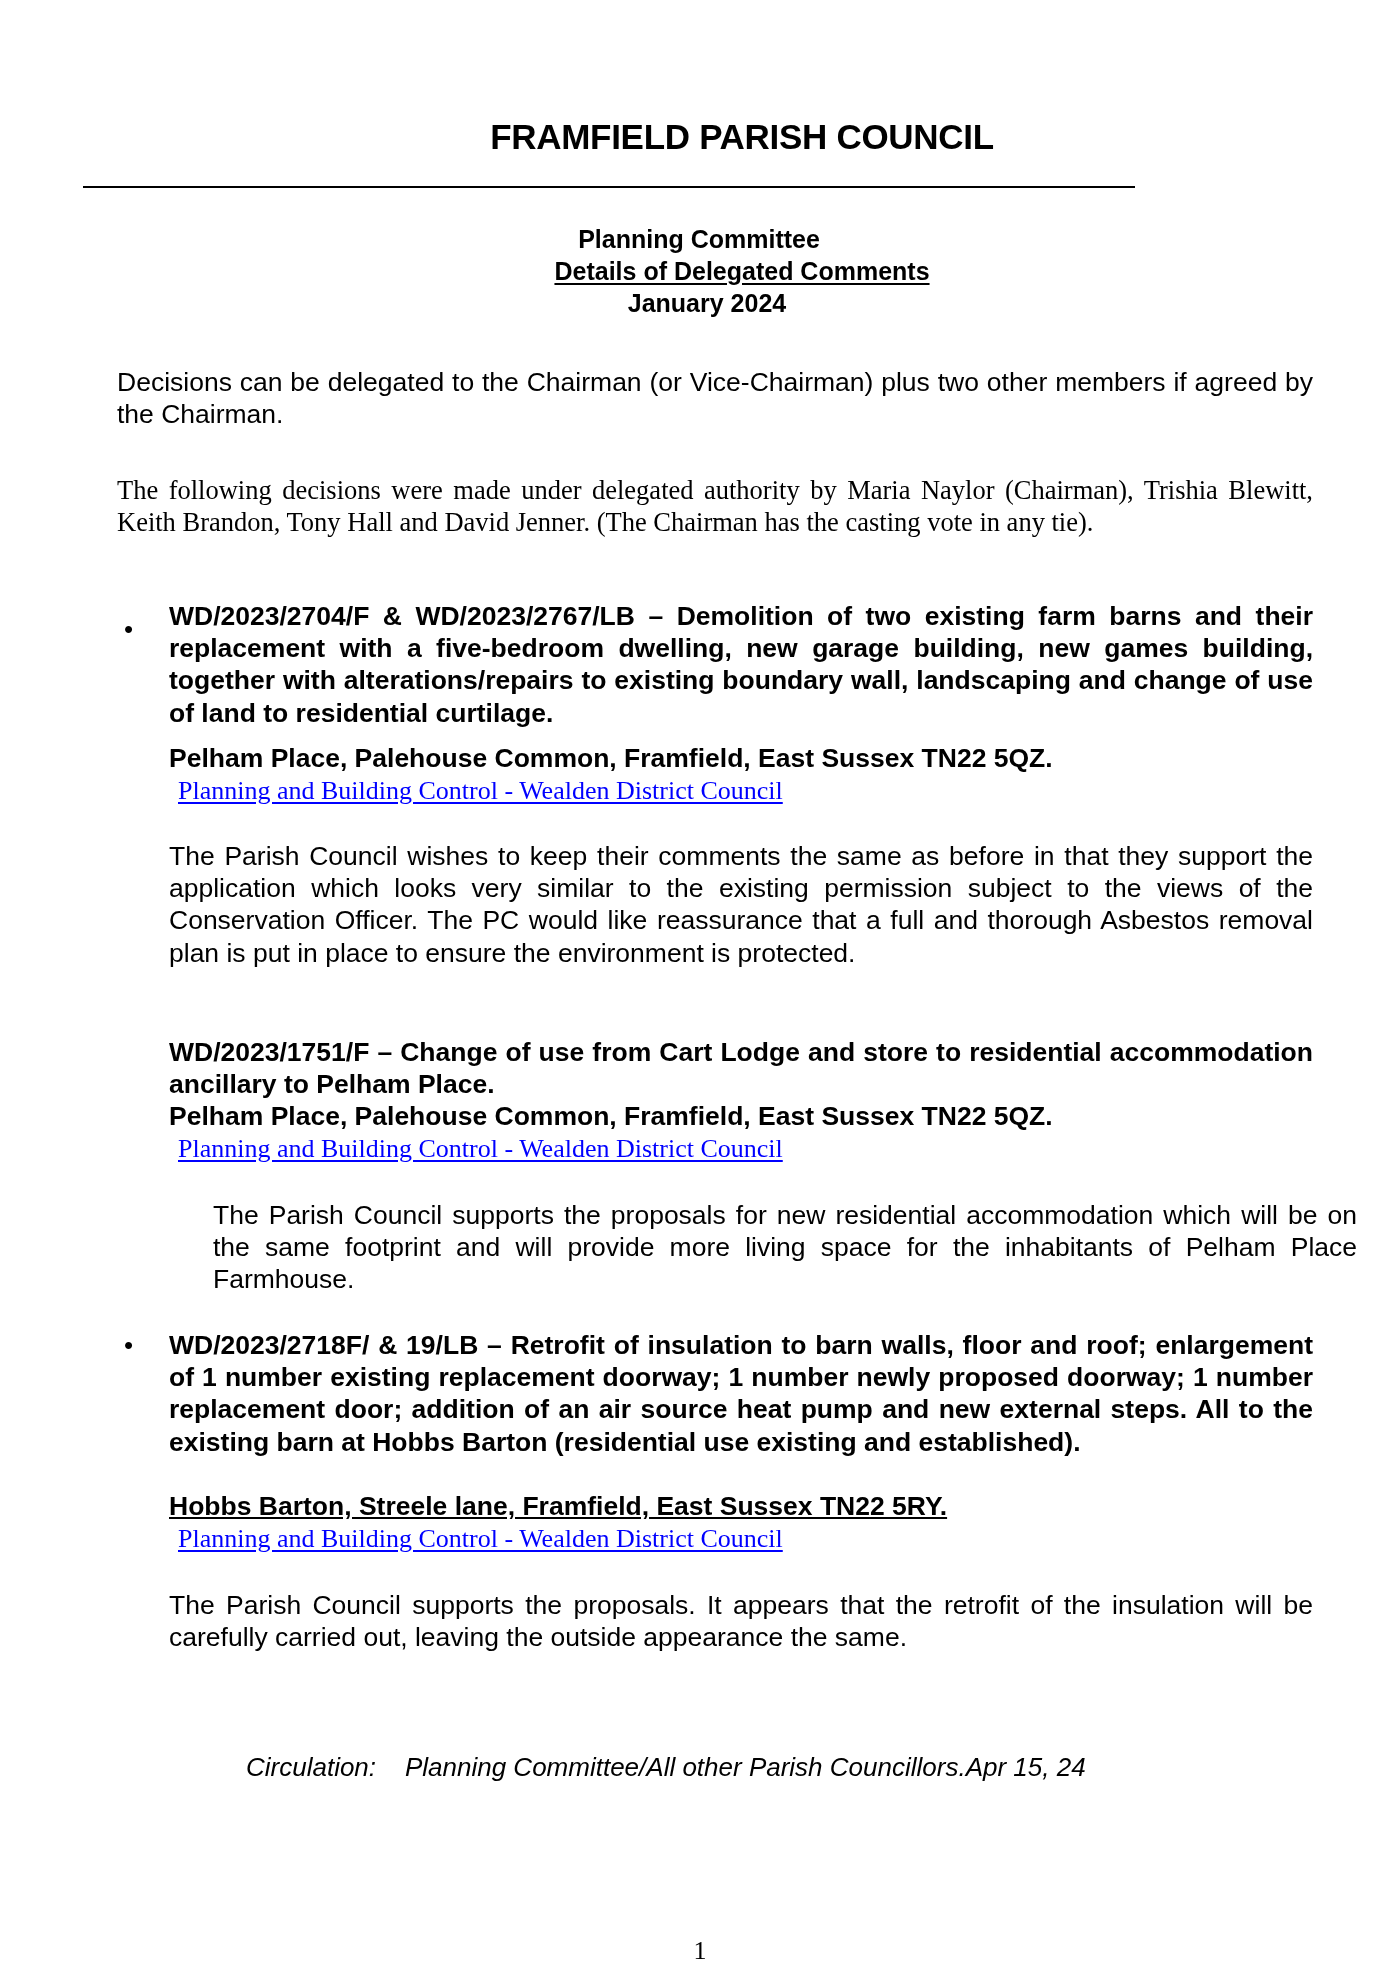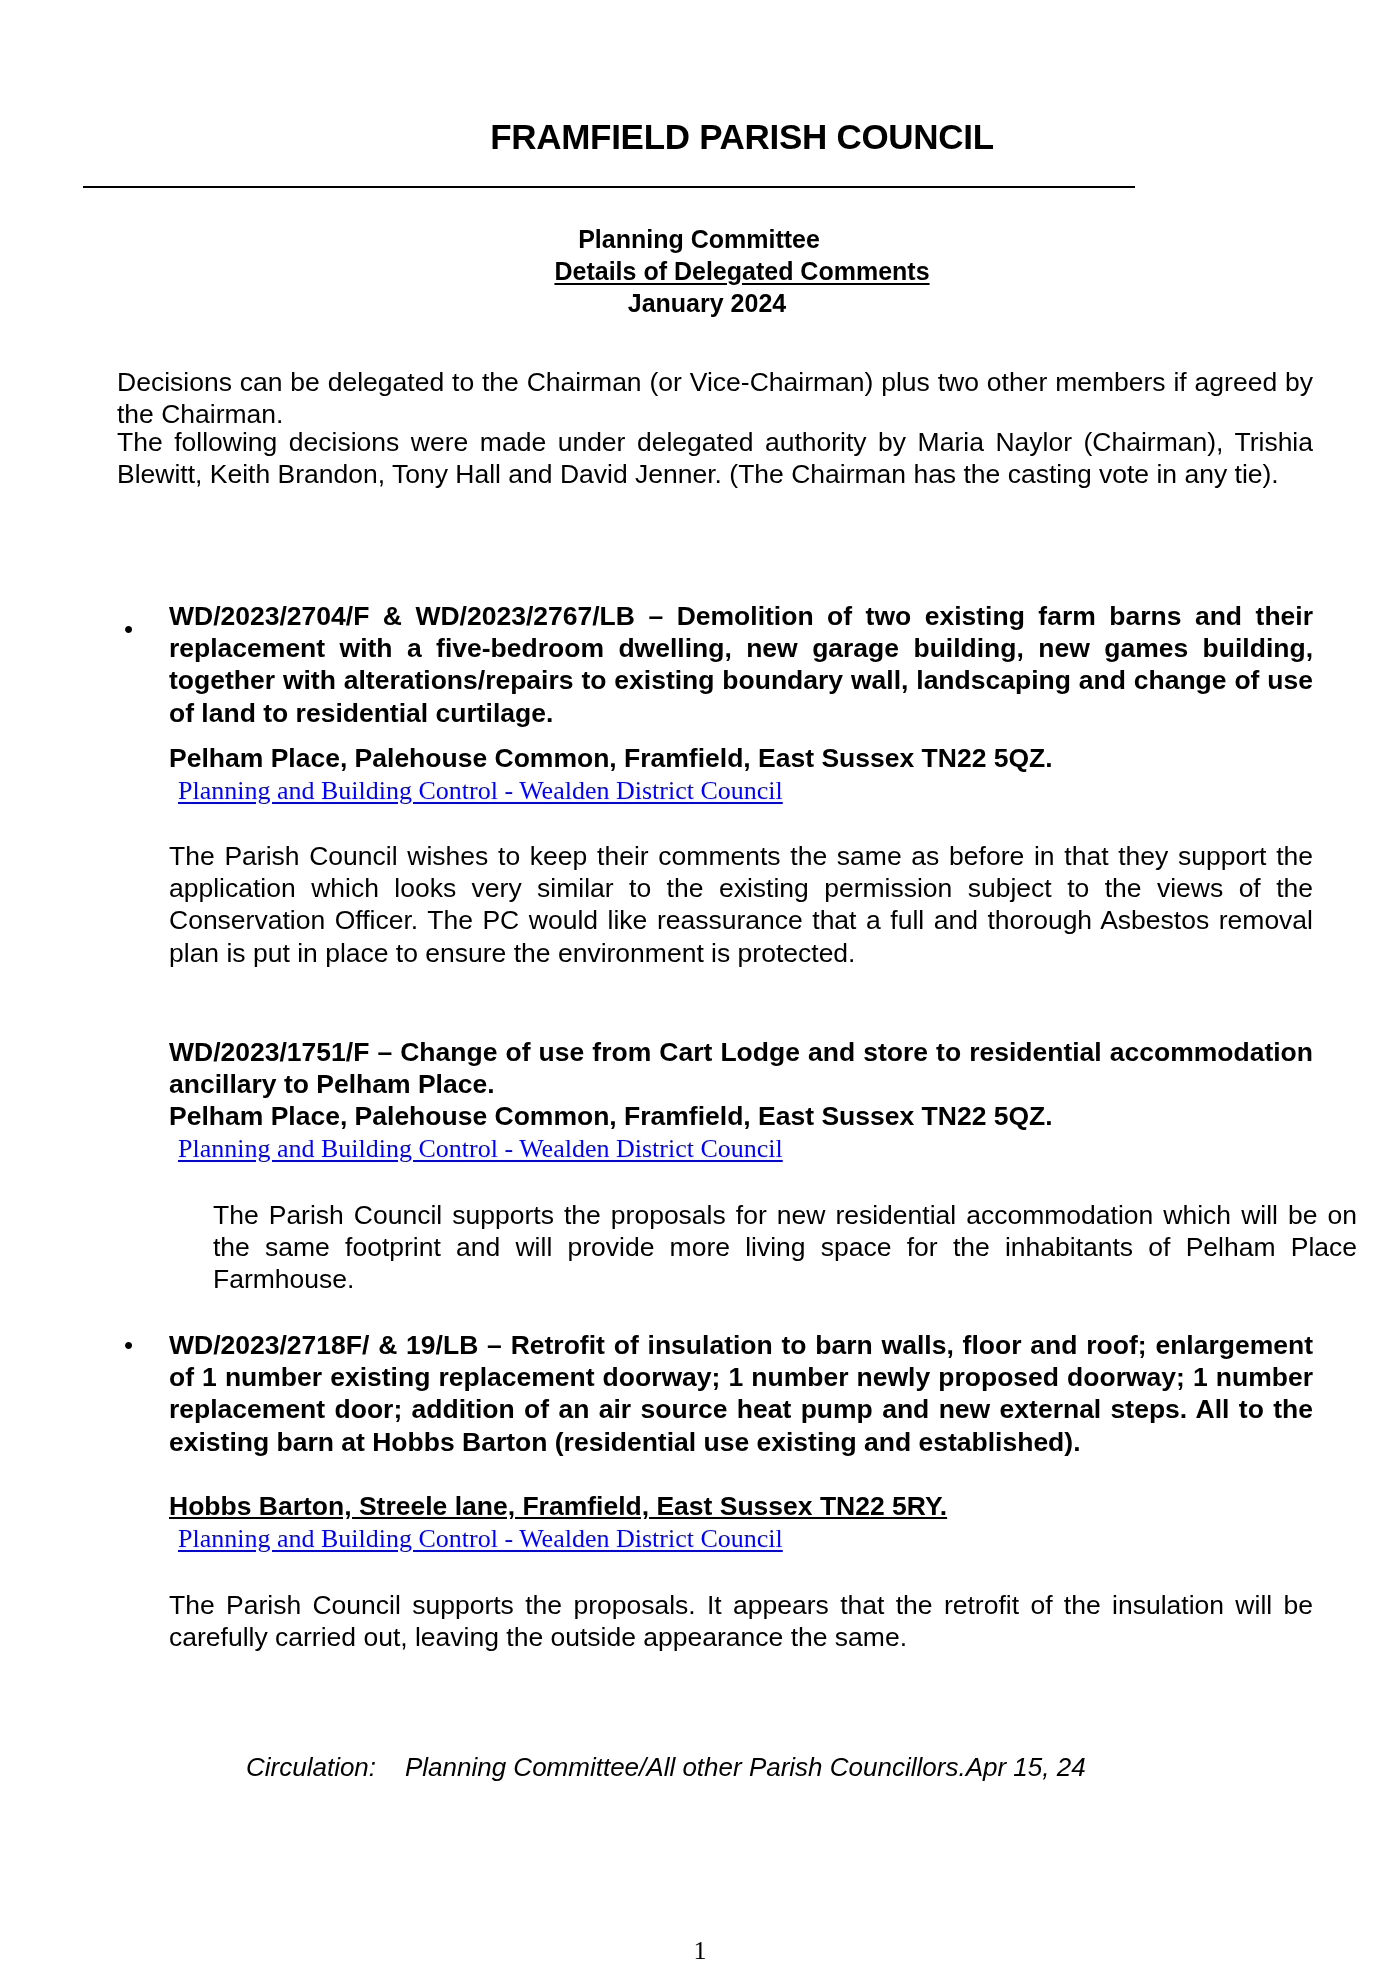--- a/index.html
+++ b/index.html
@@ -24,21 +24,21 @@
 </head>
 <body>
 
 <div class="abs sans title">FRAMFIELD PARISH COUNCIL</div>
 <div class="abs rule"></div>
 <div class="abs sans subhead" style="top:223px;">Planning Committee</div>
 <div class="abs sans sub2" style="top:255px;">Details of Delegated Comments</div>
 <div class="abs sans sub3" style="top:287px;">January 2024</div>
 
 <div class="abs sans para" style="top:366px;">Decisions can be delegated to the Chairman (or Vice-Chairman) plus two other members if agreed by the Chairman.</div>
-<div class="abs sans para" style="top:426px;">The following decisions were made under delegated authority by Maria Naylor (Chairman), Trishia Blewitt, Keith Brandon, Tony Hall and David Jenner.  (The Chairman has the casting vote in any tie).</div>
+<div class="abs sans para" style="top:474px;font-family:Liberation Serif, serif;">The following decisions were made under delegated authority by Maria Naylor (Chairman), Trishia Blewitt, Keith Brandon, Tony Hall and David Jenner.  (The Chairman has the casting vote in any tie).</div>
 
 <div class="abs sans bullet" style="top:613px;">•</div>
 <div class="abs sans item bold last-left" style="top:600px;">WD/2023/2704/F &amp; WD/2023/2767/LB – Demolition of two existing farm barns and their replacement with a five-bedroom dwelling, new garage building, new games building, together with alterations/repairs to existing boundary wall, landscaping and change of use of land to residential curtilage.</div>
 <div class="abs sans item bold" style="top:742px;">Pelham Place, Palehouse Common, Framfield, East Sussex  TN22 5QZ.</div>
 <a class="abs serif link" style="top:775px;">Planning and Building Control - Wealden District Council</a>
 <div class="abs sans item last-left" style="top:840px;">The Parish Council wishes to keep their comments the same as before in that they support the application which looks very similar to the existing permission subject to the views of the Conservation Officer. The PC would like reassurance that a full and thorough Asbestos removal plan is put in place to ensure the environment is protected.</div>
 
 <div class="abs sans item bold last-left" style="top:1036px;">WD/2023/1751/F – Change of use from Cart Lodge and store to residential accommodation ancillary to Pelham Place.</div>
 <div class="abs sans item bold" style="top:1100px;">Pelham Place, Palehouse Common, Framfield, East Sussex  TN22 5QZ.</div>
 <a class="abs serif link" style="top:1133px;">Planning and Building Control - Wealden District Council</a>

